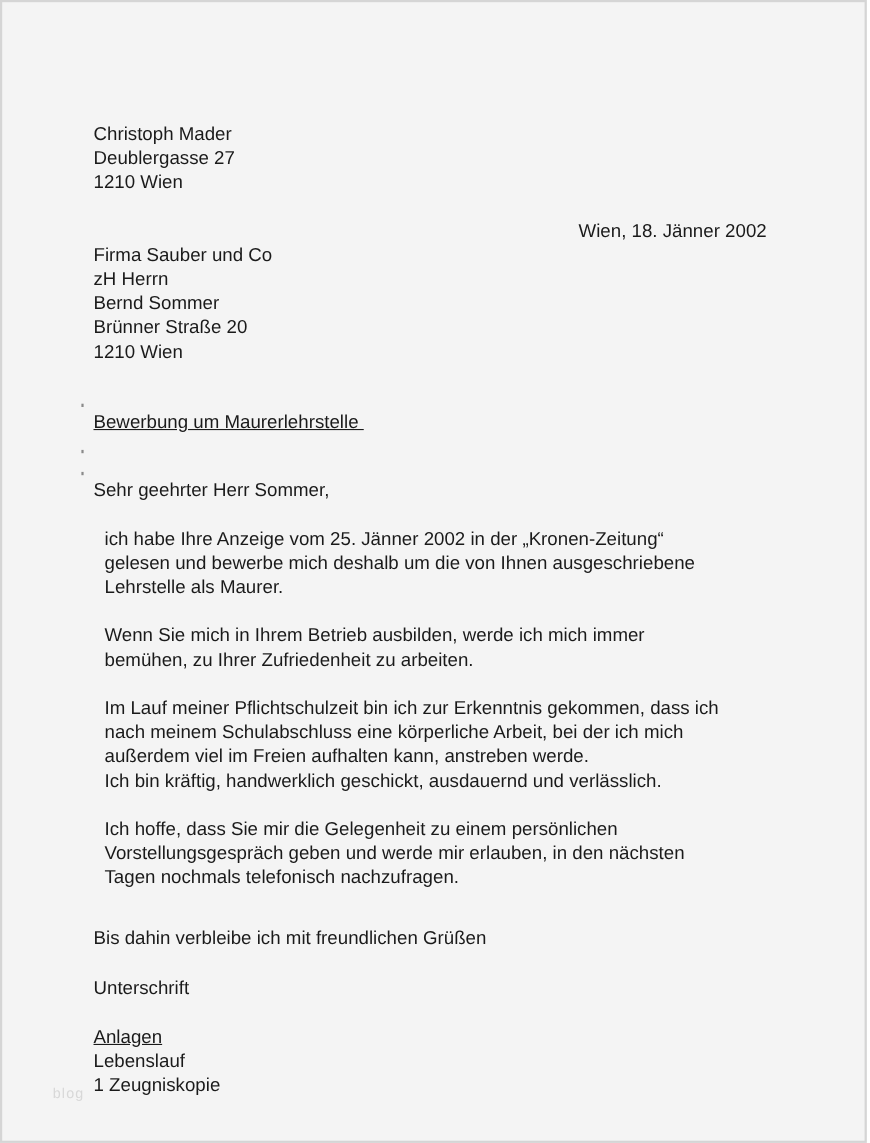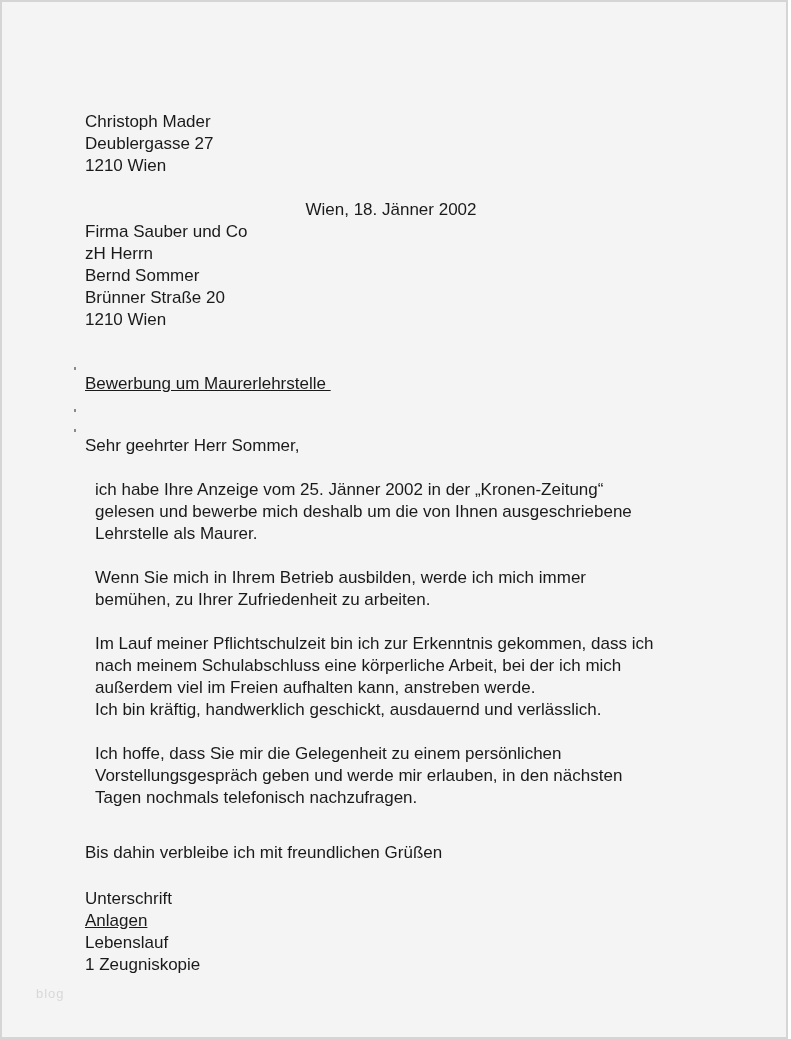--- a/index.html
+++ b/index.html
@@ -12,40 +12,40 @@
     border: 2px solid #d5d5d5;
     font-family: "Liberation Sans", sans-serif;
     font-size: 17px;
     line-height: 22px;
     color: #1a1a1a;
     overflow: hidden;
   }
   .content { padding: 109px 89px 0 83px; }
   .lines { white-space: pre-line; }
   .block { margin: 0; }
-  .date { margin-top: 22px; text-align: center; }
+  .date { margin-top: 22px; text-align: right; }
   .dotline { position: relative; height: 20px; }
   .dotline.gap-before { margin-top: 22px; }
   .tinydot {
     position: absolute;
     left: -11px;
     bottom: 3px;
     width: 2px;
     height: 3px;
     background: #8a8a8a;
   }
   .subject { height: 22px; }
   .u { text-decoration: underline; white-space: pre; }
   p.para { margin: 22px 0 0 10px; }
   .closing { margin-top: 33px; }
   .signature { margin-top: 24px; }
-  .enclosure-heading { }
+  .enclosure-heading { margin-top: 22px; }
   .watermark {
     position: absolute;
-    left: 34px;
+    left: 46px;
     top: 985px;
     font-size: 13px;
     line-height: 14px;
     color: #d8d8d8;
     letter-spacing: 1px;
   }
 </style>
 </head>
 <body>
 

